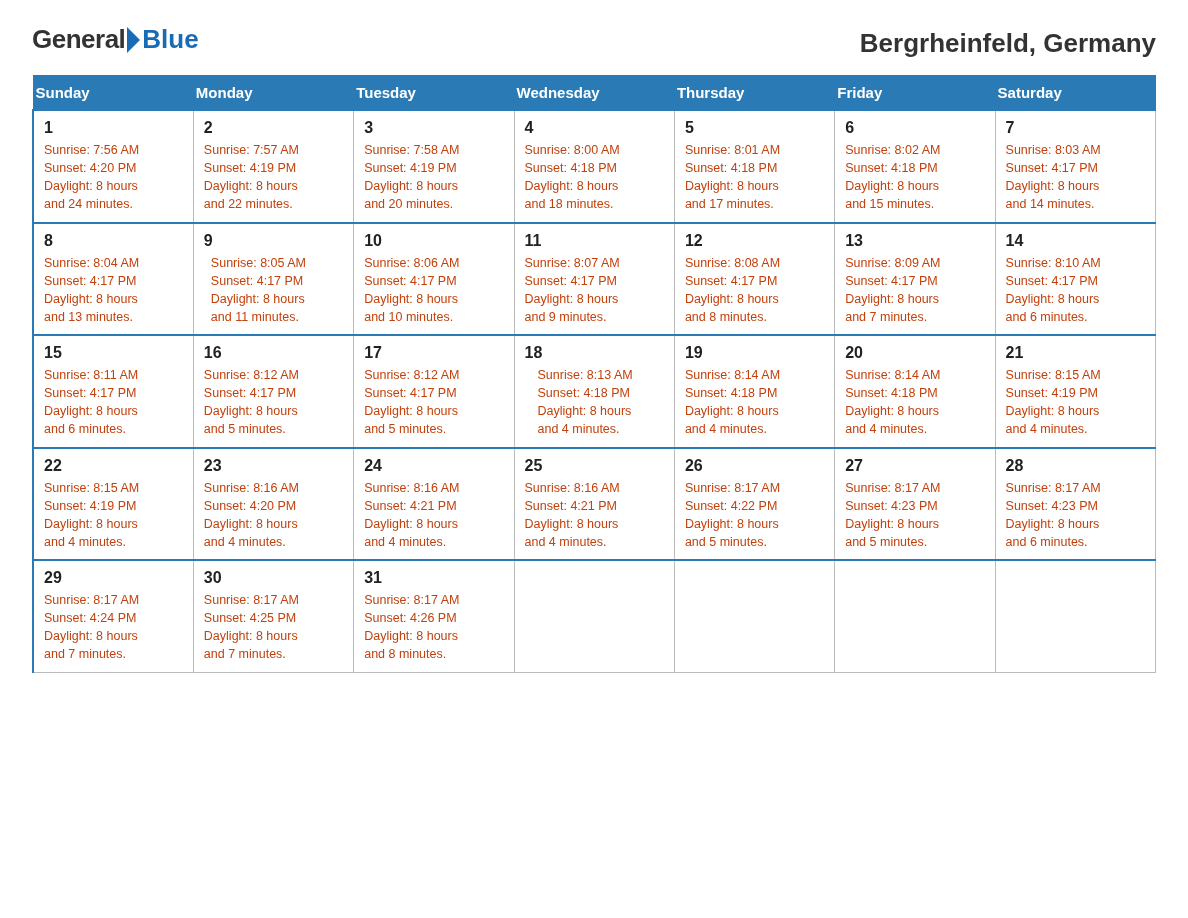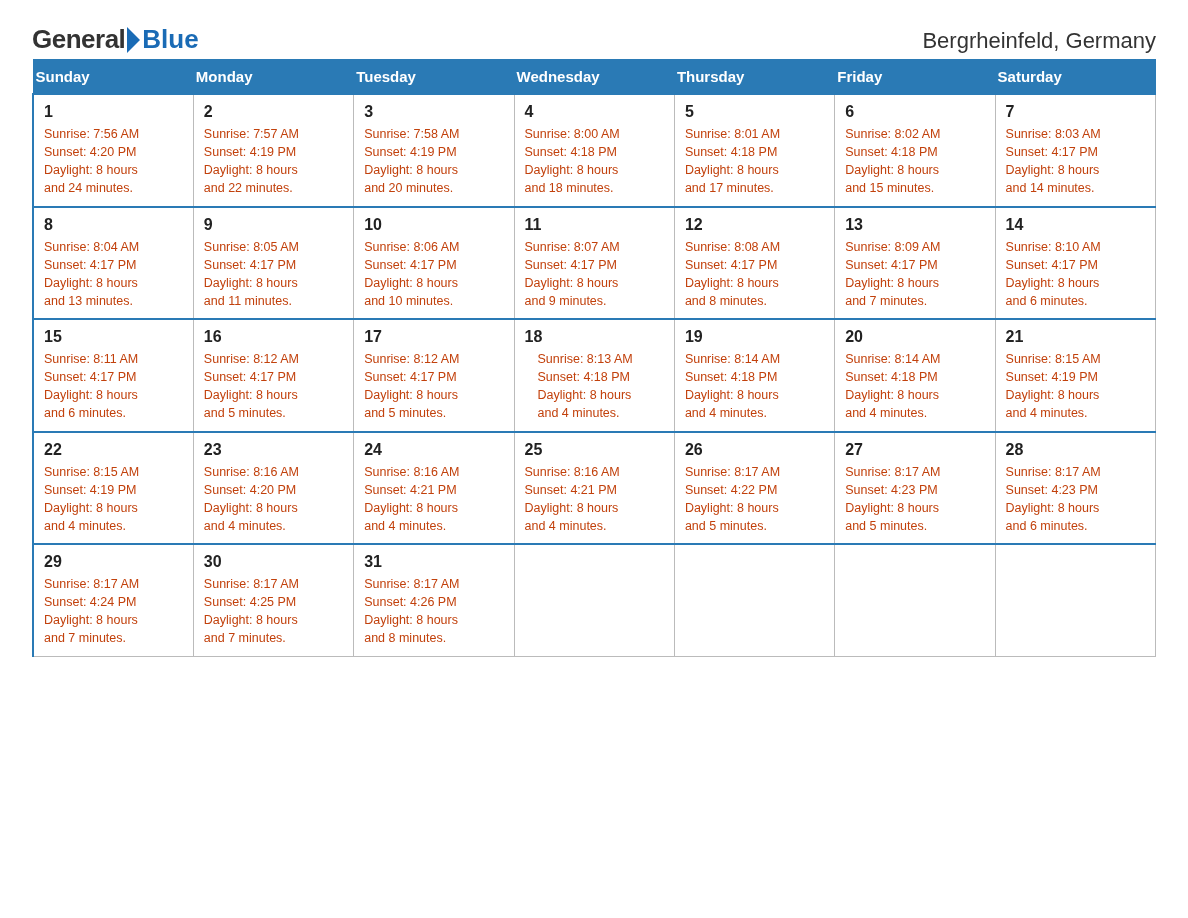--- a/index.html
+++ b/index.html
@@ -7,21 +7,21 @@
       font-family: Arial, Helvetica, sans-serif;
       background: #fff;
       padding: 24px 32px;
       width: 1188px;
       min-height: 918px;
     }
     .header {
       display: flex;
       justify-content: space-between;
       align-items: flex-start;
-      margin-bottom: 4px;
+      margin-bottom: 16px;
     }
     .logo {
       display: flex;
       flex-direction: column;
       align-items: flex-start;
     }
     .logo-top {
       display: flex;
       align-items: center;
     }
@@ -49,23 +49,23 @@
       text-align: right;
     }
     .calendar-title {
       font-size: 52px;
       font-weight: normal;
       color: #111;
       letter-spacing: -1px;
       line-height: 1.1;
     }
     .calendar-subtitle {
-      font-size: 22px;
+      font-size: 26px;
       color: #333;
-      font-weight: normal;
+      font-weight: bold;
       margin-top: 4px;
     }
     table {
       width: 100%;
       border-collapse: collapse;
       table-layout: fixed;
     }
     thead tr {
       background-color: #2a7ab5;
     }
@@ -192,21 +192,21 @@
       <tr>
         <td>
           <span class="day-number">8</span>
           <div class="day-info" style="white-space: pre-line;">Sunrise: 8:04 AM
 Sunset: 4:17 PM
 Daylight: 8 hours
 and 13 minutes.</div>
         </td>
         <td>
           <span class="day-number">9</span>
-          <div class="day-info" style="white-space: pre-line;">Sunrise: 8:05 AM
+          <div class="day-info" style="white-space: pre-line; margin-left: 7px;">Sunrise: 8:05 AM
 Sunset: 4:17 PM
 Daylight: 8 hours
 and 11 minutes.</div>
         </td>
         <td>
           <span class="day-number">10</span>
           <div class="day-info" style="white-space: pre-line;">Sunrise: 8:06 AM
 Sunset: 4:17 PM
 Daylight: 8 hours
 and 10 minutes.</div>

